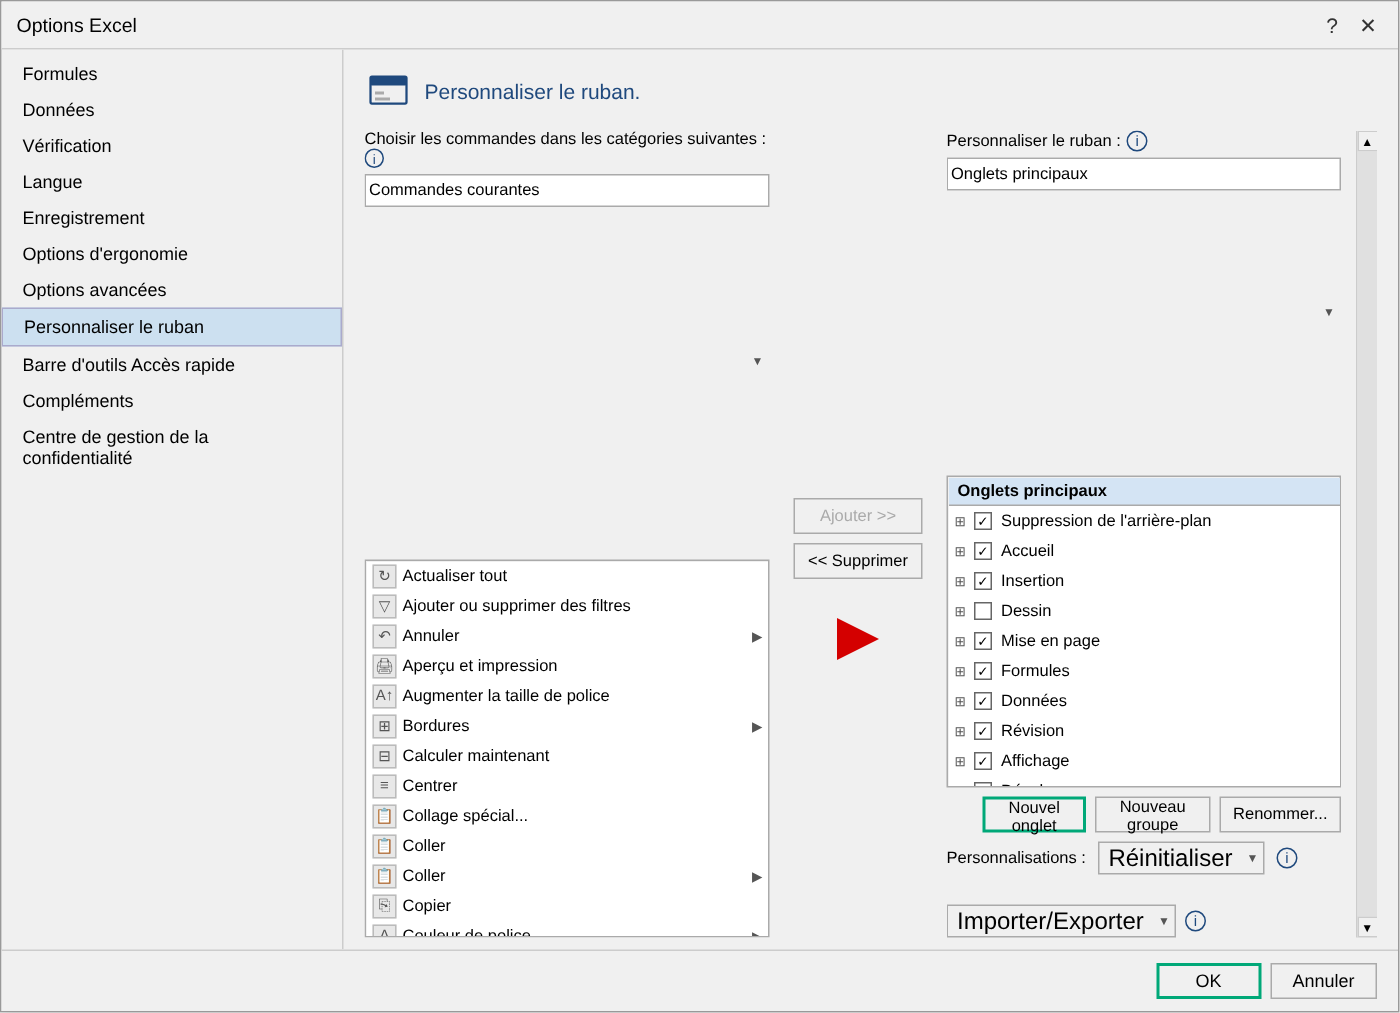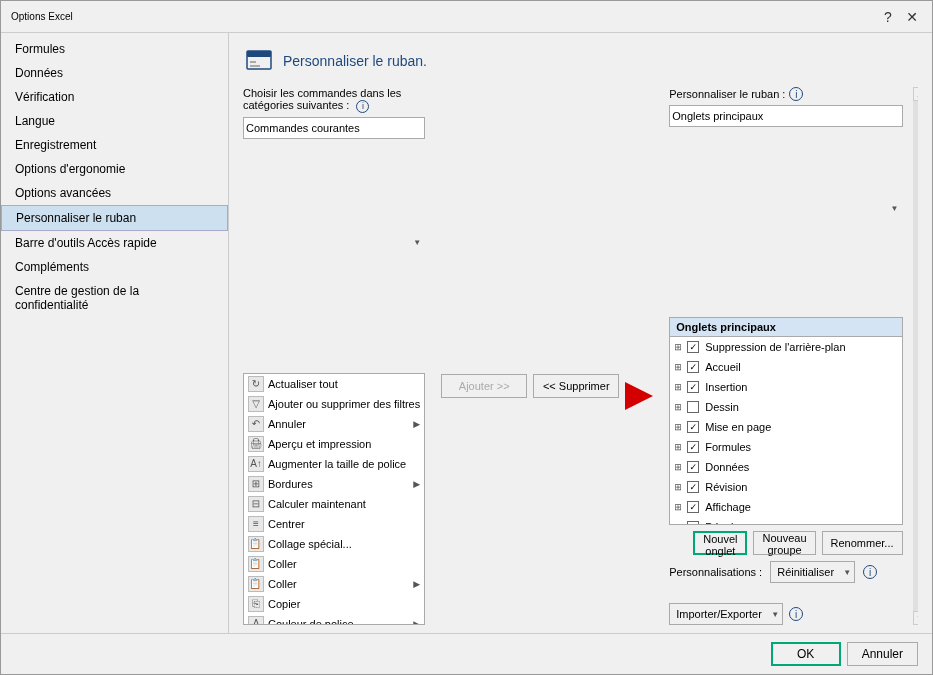--- a/index.html
+++ b/index.html
@@ -26,21 +26,21 @@
     .title-bar {
       background: #f0f0f0;
       border-bottom: 1px solid #ccc;
       padding: 6px 10px;
       display: flex;
       align-items: center;
       justify-content: space-between;
       height: 32px;
     }
     .title-bar-title {
-      font-size: 10px;
+      font-size: 13px;
       font-weight: normal;
     }
     .title-bar-controls {
       display: flex;
       gap: 4px;
     }
     .title-btn {
       width: 20px;
       height: 20px;
       background: none;
@@ -170,21 +170,21 @@
       flex-shrink: 0;
     }
     .command-item .cmd-arrow {
       margin-left: auto;
       font-size: 9px;
       color: #555;
     }
     
     .middle-panel {
       display: flex;
-      flex-direction: row;
+      flex-direction: column;
       justify-content: center;
       align-items: center;
       gap: 6px;
       padding: 0 6px;
       padding-top: 60px;
     }
     .add-remove-btn {
       width: 86px;
       height: 24px;
       border: 1px solid #aaa;
@@ -323,21 +323,21 @@
     }
     .personalizations-select-wrap {
       position: relative;
       display: inline-flex;
       align-items: center;
     }
     .personalizations-select-wrap select {
       height: 22px;
       border: 1px solid #aaa;
       background: #f0f0f0;
-      font-size: 11px;
+      font-size: 16px;
       padding: 0 20px 0 6px;
       appearance: none;
       -webkit-appearance: none;
       cursor: pointer;
     }
     .personalizations-select-wrap::after {
       content: '▼';
       position: absolute;
       right: 4px;
       top: 50%;

